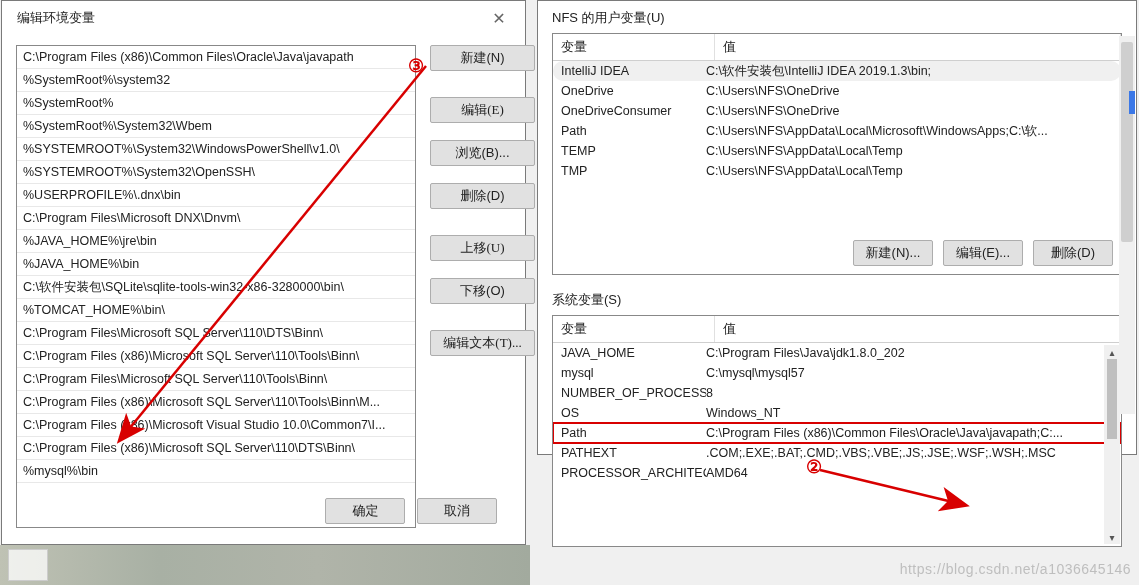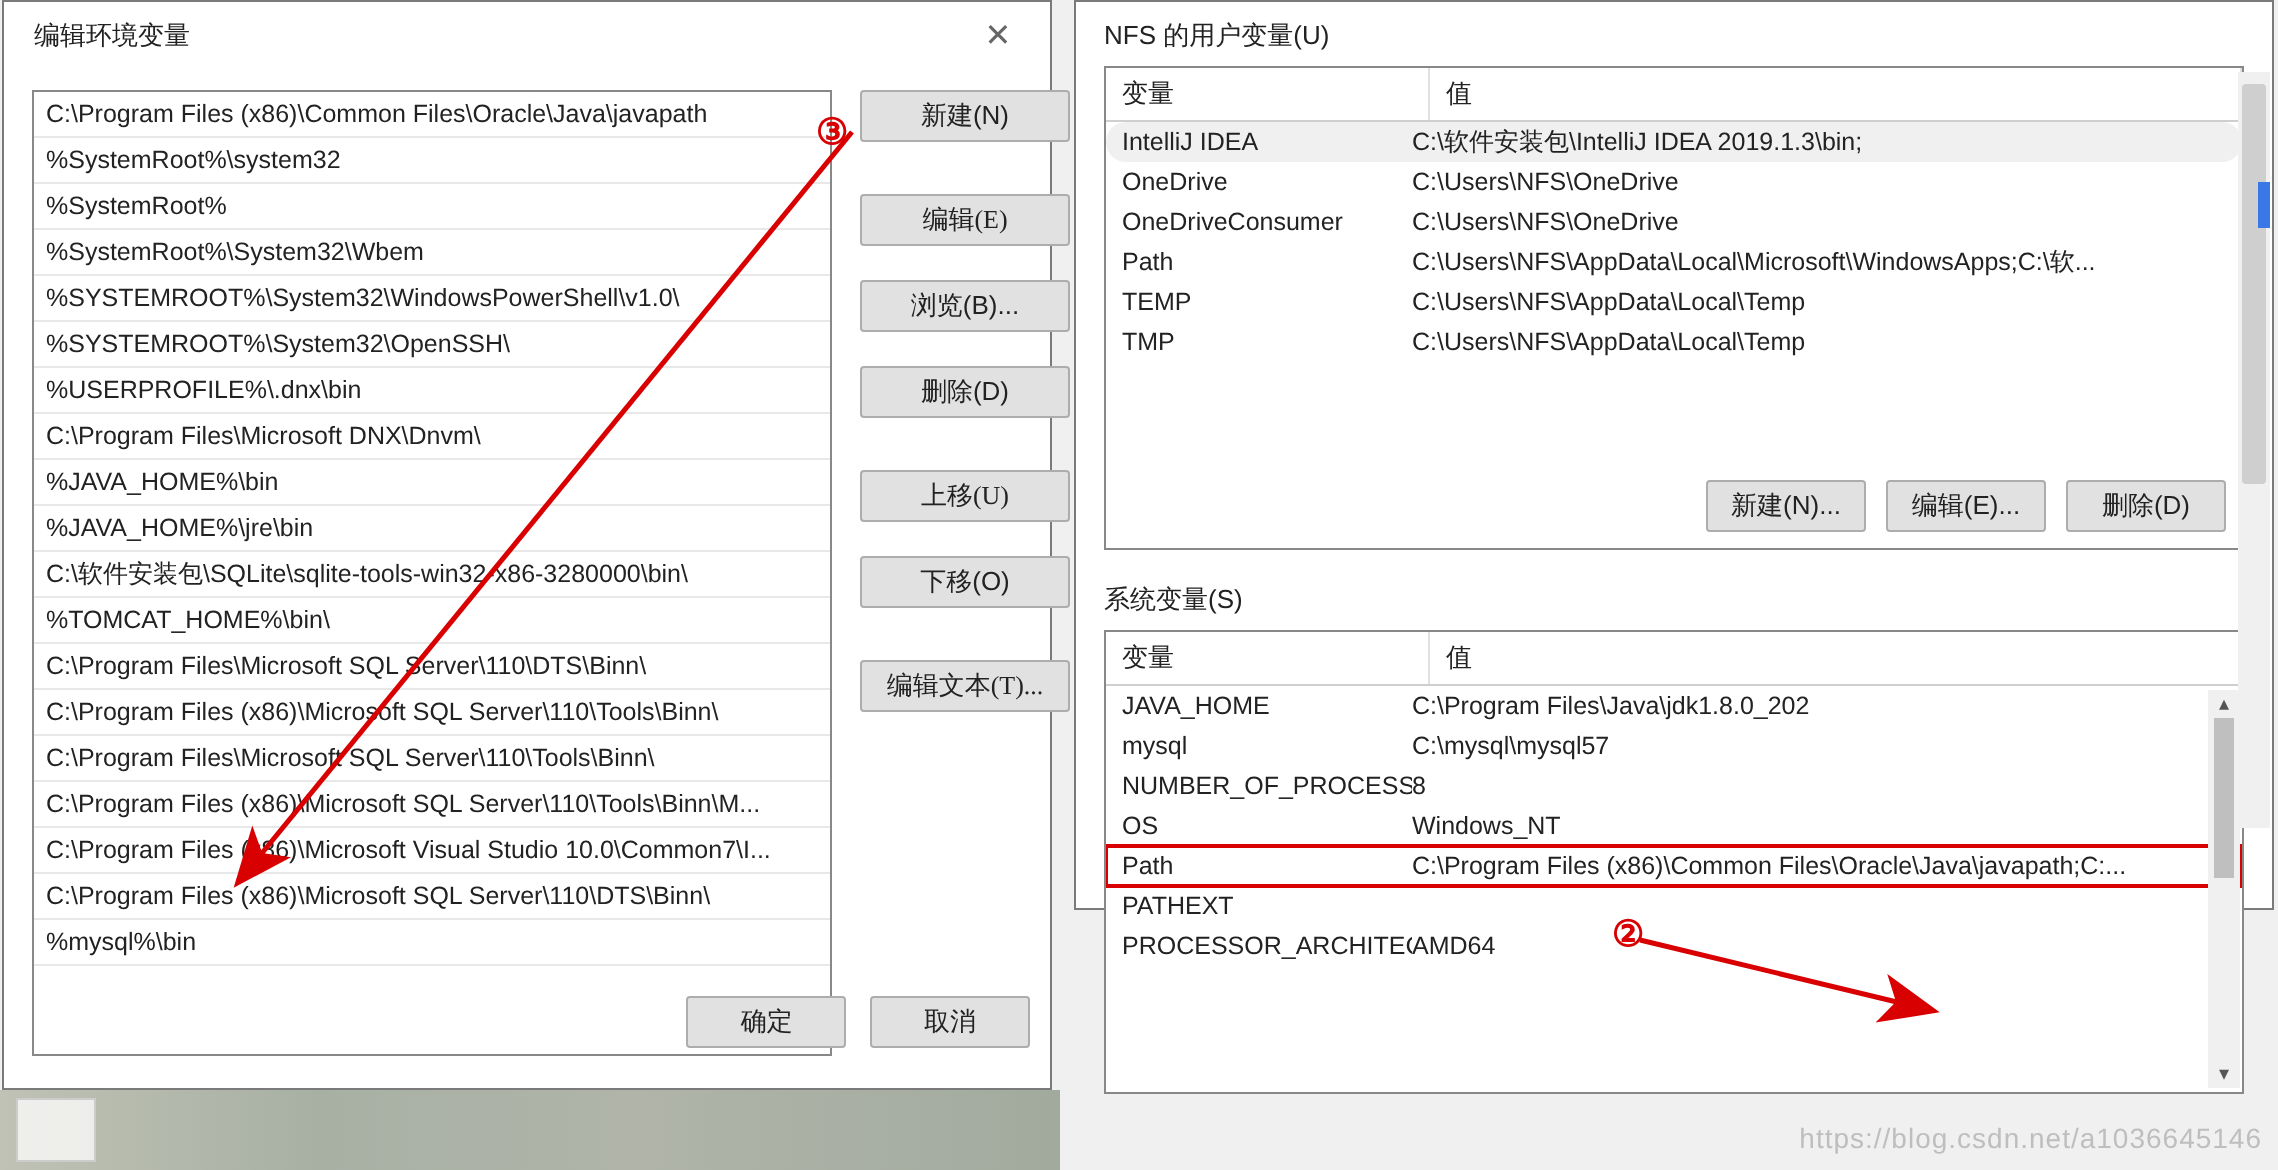--- a/index.html
+++ b/index.html
@@ -65,21 +65,21 @@
     background: #e1e1e1;
     border: 1px solid #adadad;
     border-radius: 2px;
     font-size: 13px;
     box-sizing: border-box;
     cursor: pointer;
   }
   .left-side-btns { position: absolute; left: 428px; top: 10px; width: 86px; }
   .left-side-btns .btn { width: 105px; margin-bottom: 17px; display: block; }
   .left-side-btns .gap25 { margin-top: 26px; font-family: Liberation Serif, serif; }
-  .left-footer { position: absolute; right: 10px; bottom: 14px; }
+  .left-footer { position: absolute; right: 28px; bottom: 14px; }
   .left-footer .btn { margin-left: 8px; }
 
   .group-label { padding: 8px 14px 4px; font-size: 13px; }
   .group-box {
     margin: 2px 14px 8px;
     border: 1px solid #888;
     box-sizing: border-box;
     background: #fff;
     display: flex;
     flex-direction: column;
@@ -169,22 +169,22 @@
   <div class="left-body">
     <div class="path-list">
       <div class="row">C:\Program Files (x86)\Common Files\Oracle\Java\javapath</div>
       <div class="row">%SystemRoot%\system32</div>
       <div class="row">%SystemRoot%</div>
       <div class="row">%SystemRoot%\System32\Wbem</div>
       <div class="row">%SYSTEMROOT%\System32\WindowsPowerShell\v1.0\</div>
       <div class="row">%SYSTEMROOT%\System32\OpenSSH\</div>
       <div class="row">%USERPROFILE%\.dnx\bin</div>
       <div class="row">C:\Program Files\Microsoft DNX\Dnvm\</div>
+      <div class="row">%JAVA_HOME%\jre\bin</div>
       <div class="row">%JAVA_HOME%\bin</div>
-      <div class="row">%JAVA_HOME%\jre\bin</div>
       <div class="row">C:\软件安装包\SQLite\sqlite-tools-win32-x86-3280000\bin\</div>
       <div class="row">%TOMCAT_HOME%\bin\</div>
       <div class="row">C:\Program Files\Microsoft SQL Server\110\DTS\Binn\</div>
       <div class="row">C:\Program Files (x86)\Microsoft SQL Server\110\Tools\Binn\</div>
       <div class="row">C:\Program Files\Microsoft SQL Server\110\Tools\Binn\</div>
       <div class="row">C:\Program Files (x86)\Microsoft SQL Server\110\Tools\Binn\M...</div>
       <div class="row">C:\Program Files (x86)\Microsoft Visual Studio 10.0\Common7\I...</div>
       <div class="row">C:\Program Files (x86)\Microsoft SQL Server\110\DTS\Binn\</div>
       <div class="row">%mysql%\bin</div>
     </div>
@@ -265,20 +265,21 @@
       <div class="trow">
           <div class="c1">OS</div>
           <div class="c2">Windows_NT</div>
         </div>
       <div class="trow path-sel">
           <div class="c1">Path</div>
           <div class="c2">C:\Program Files (x86)\Common Files\Oracle\Java\javapath;C:...</div>
         </div>
       <div class="trow">
           <div class="c1">PATHEXT</div>
+          <div class="c2">.COM;.EXE;.BAT;.CMD;.VBS;.VBE;.JS;.JSE;.WSF;.WSH;.MSC</div>
         </div>
       <div class="trow">
           <div class="c1">PROCESSOR_ARCHITECT...</div>
           <div class="c2">AMD64</div>
         </div>
       <div class="vscroll-sys">
         <div class="arrow up">▴</div>
         <div class="thumb"></div>
         <div class="arrow down">▾</div>
       </div>

